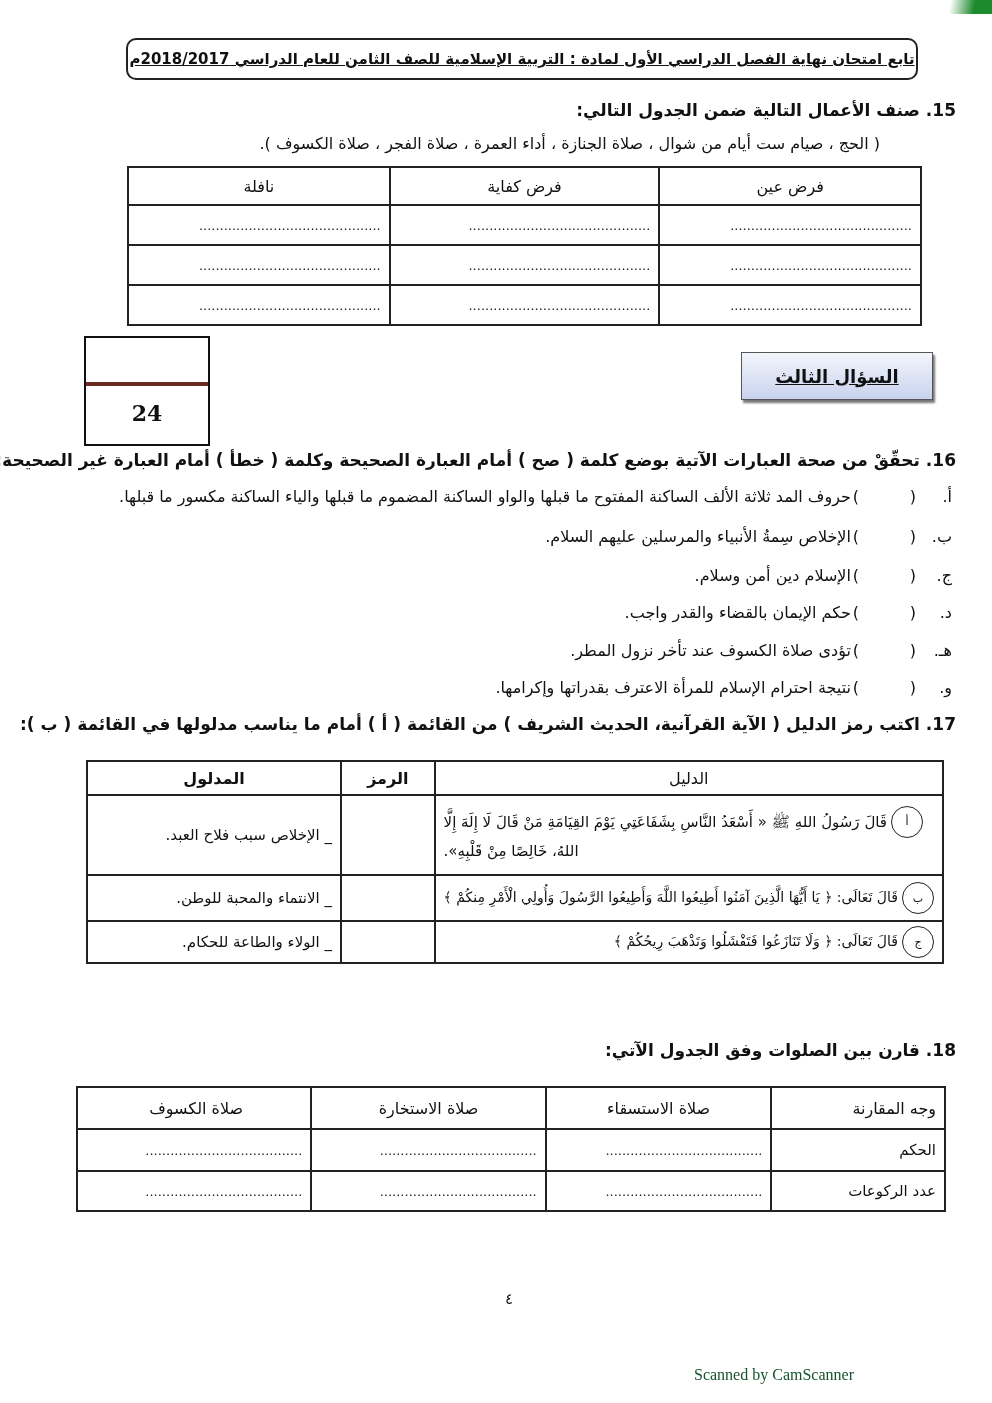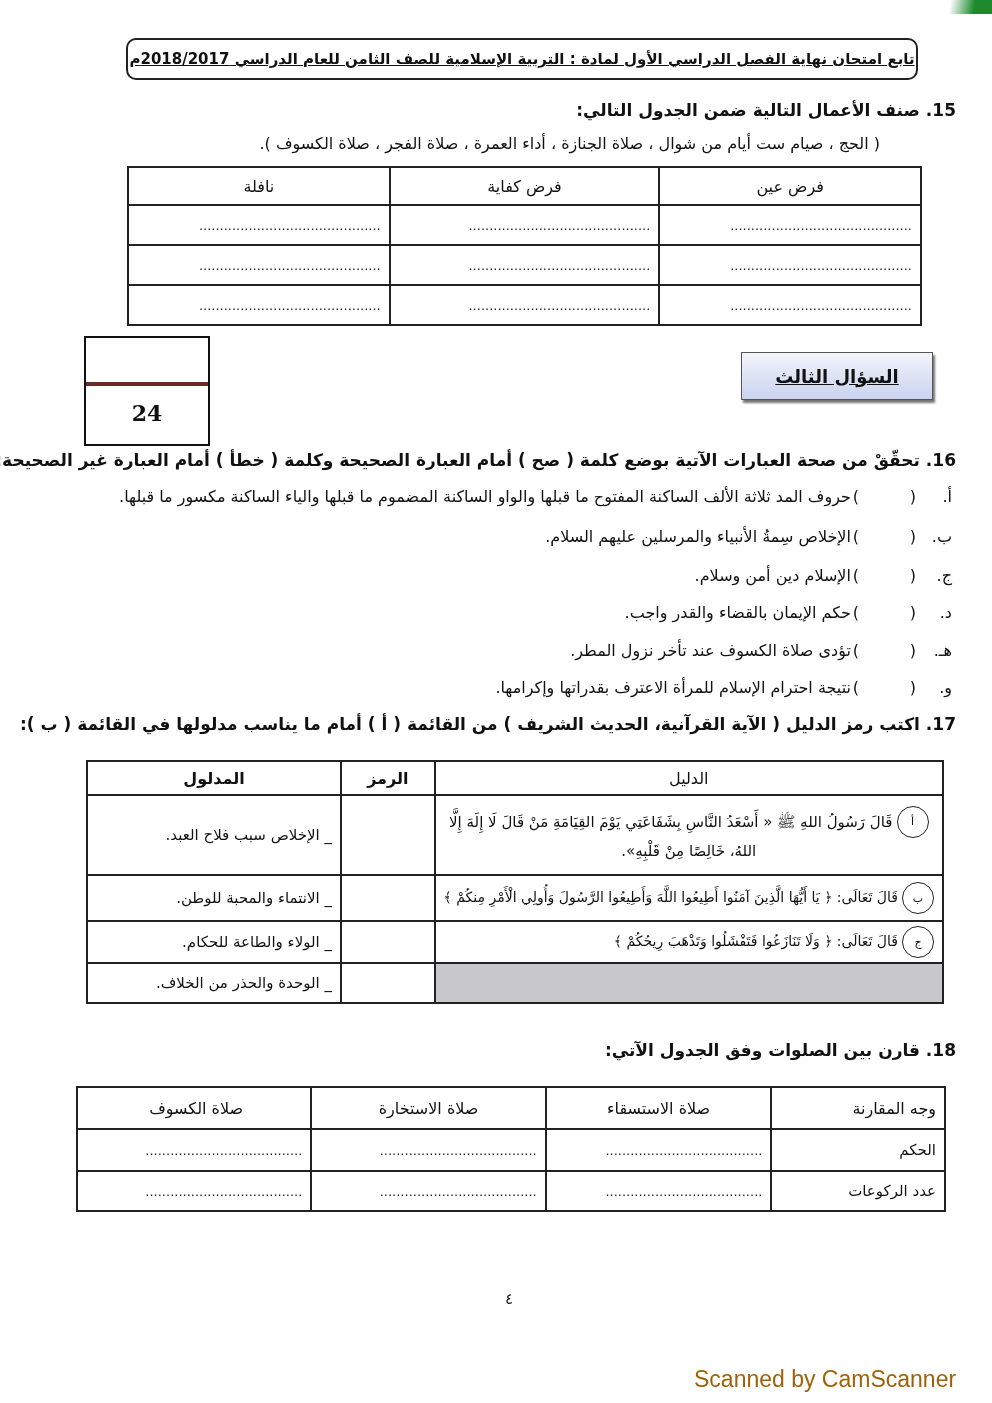--- a/index.html
+++ b/index.html
@@ -37,21 +37,21 @@
     border:1px solid #555; box-shadow:2px 3px 2px #777;
     display:flex; align-items:center; justify-content:center;
   }
   .section-badge span { font-weight:bold; font-size:18px; text-decoration:underline; direction:rtl; }
   .tf-row { position:absolute; right:40px; direction:rtl; font-size:16px; white-space:nowrap; }
   .tf-letter { display:inline-block; width:36px; }
   .tf-blank { display:inline-block; width:60px; text-align:left; }
   .circle { display:inline-flex; align-items:center; justify-content:center; width:30px; height:30px;
     border:1.5px solid #222; border-radius:50%; font-size:11px; margin-left:4px; vertical-align:middle; }
   .footer-page { position:absolute; left:505px; top:1290px; font-size:15px; }
-  .footer-cam { position:absolute; left:694px; top:1366px; font-family:Liberation Sans, sans-serif; font-size:23px; color:#a16207; }
+  .footer-cam { position:absolute; left:694px; top:1366px; font-family:Liberation Serif, serif; font-size:16px; color:#14532d; }
 </style>
 </head>
 <body>
 
 <div class="green-corner"></div>
 
 <div class="header-box">
   <span class="header-title">تابع امتحان نهاية الفصل الدراسي الأول لمادة : التربية الإسلامية   للصف الثامن للعام الدراسي 2018/2017م</span>
 </div>
 
@@ -121,44 +121,39 @@
 <div class="abs qtitle" style="right:36px; top:714px;">17. اكتب رمز الدليل ( الآية القرآنية، الحديث الشريف )  من القائمة ( أ ) أمام ما يناسب مدلولها في القائمة ( ب ):</div>
 
 <table class="grid" style="left:86px; top:760px; width:858px;">
   <tbody>
       <tr style="height:34px;">
     <th style="width:59%; font-weight:normal;margin-left:15px;">الدليل</th>
     <th style="width:11%; font-weight:bold;">الرمز</th>
     <th style="width:30%; font-weight:bold;">المدلول</th>
   </tr>
   <tr style="height:80px;">
-    <td style="font-size:15px; line-height:1.8; text-align:center;">
+    <td style="font-size:15px; line-height:1.8; text-align:left;">
       <span class="circle">أ</span><span>قَالَ رَسُولُ اللهِ ﷺ « أَسْعَدُ النَّاسِ بِشَفَاعَتِي يَوْمَ القِيَامَةِ مَنْ قَالَ لَا إِلَهَ إِلَّا اللهُ، خَالِصًا مِنْ قَلْبِهِ».</span>
     </td>
     <td></td>
     <td style="font-size:15px; text-align:right;">_ الإخلاص سبب فلاح العبد.</td>
   </tr>
   <tr style="height:46px;">
     <td style="font-size:14px; text-align:right; white-space:nowrap;">
       <span class="circle">ب</span><span>قَالَ تَعَالَى: ﴿ يَا أَيُّهَا الَّذِينَ آمَنُوا أَطِيعُوا اللَّهَ وَأَطِيعُوا الرَّسُولَ وَأُولِي الْأَمْرِ مِنكُمْ ﴾</span>
     </td>
     <td></td>
     <td style="font-size:15px; text-align:right;">_ الانتماء والمحبة للوطن.</td>
   </tr>
   <tr style="height:42px;">
     <td style="font-size:14px; text-align:right; white-space:nowrap;">
       <span class="circle">ج</span><span>قَالَ تَعَالَى: ﴿ وَلَا تَنَازَعُوا فَتَفْشَلُوا وَتَذْهَبَ رِيحُكُمْ ﴾</span>
     </td>
     <td></td>
     <td style="font-size:15px; text-align:right;border-radius:20px;">_ الولاء والطاعة للحكام.</td>
-  </tr>
-  <tr style="height:40px;">
-    <td id="shaded-cell" style="background: rgb(200, 200, 202);"></td>
-    <td></td>
-    <td style="font-size:15px; text-align:right;">_ الوحدة والحذر من الخلاف.</td>
   </tr>
 </tbody>
   </table>
 
 <div class="abs qtitle" style="right:36px; top:1040px;">18. قارن بين الصلوات وفق الجدول الآتي:</div>
 
 <table class="grid" style="left:76px; top:1086px; width:870px;">
   <tbody>
       <tr style="height:42px;">
     <th style="width:20%; text-align:right;border-radius:7px;">وجه المقارنة</th>

